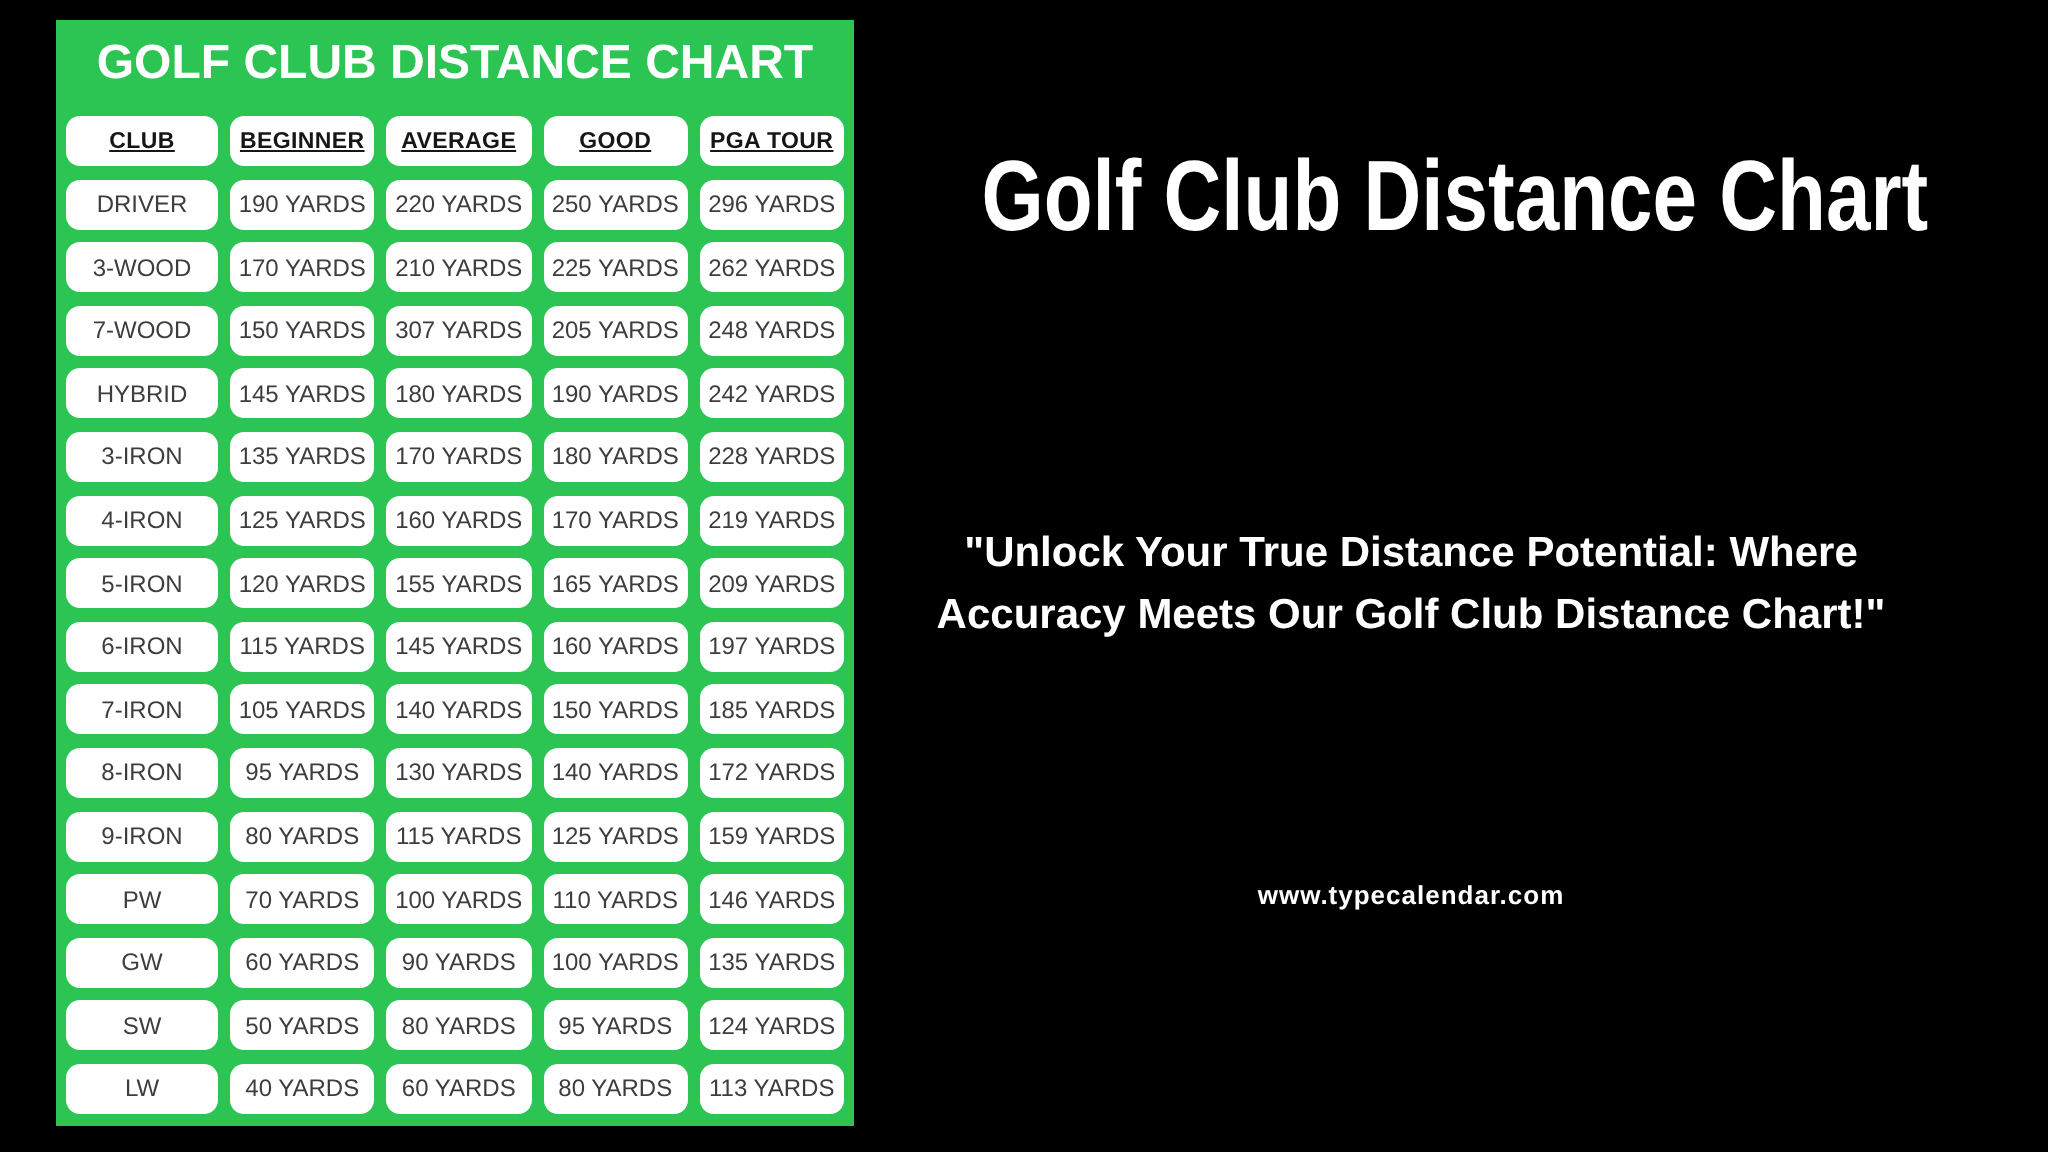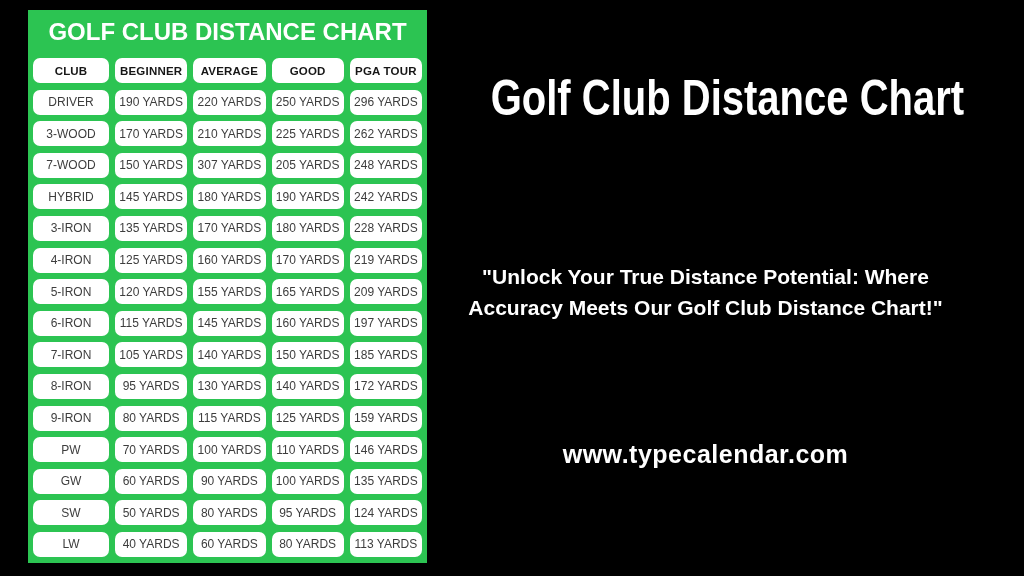--- a/index.html
+++ b/index.html
@@ -49,20 +49,21 @@
     font-size: 12px;
     color: #3d3d3d;
     overflow: hidden;
     white-space: nowrap;
   }
   .chip.header {
     font-weight: bold;
     color: #161616;
     font-size: 11.5px;
     letter-spacing: 0.2px;
+    text-decoration: underline;
   }
   
   .right-panel {
     position: absolute;
     left: 427px;
     top: 0;
     width: 597px;
     height: 576px;
     color: #ffffff;
   }
@@ -87,21 +88,21 @@
     font-size: 21px;
     line-height: 31px;
     font-weight: bold;
   }
   .website {
     position: absolute;
     top: 440px;
     left: 10px;
     right: 50px;
     text-align: center;
-    font-size: 25px;
+    font-size: 13px;
     font-weight: bold;
     letter-spacing: 0.5px;
   }
 </style>
 </head>
 <body>
 
 <div class="page">
 
   <div class="chart-card">

